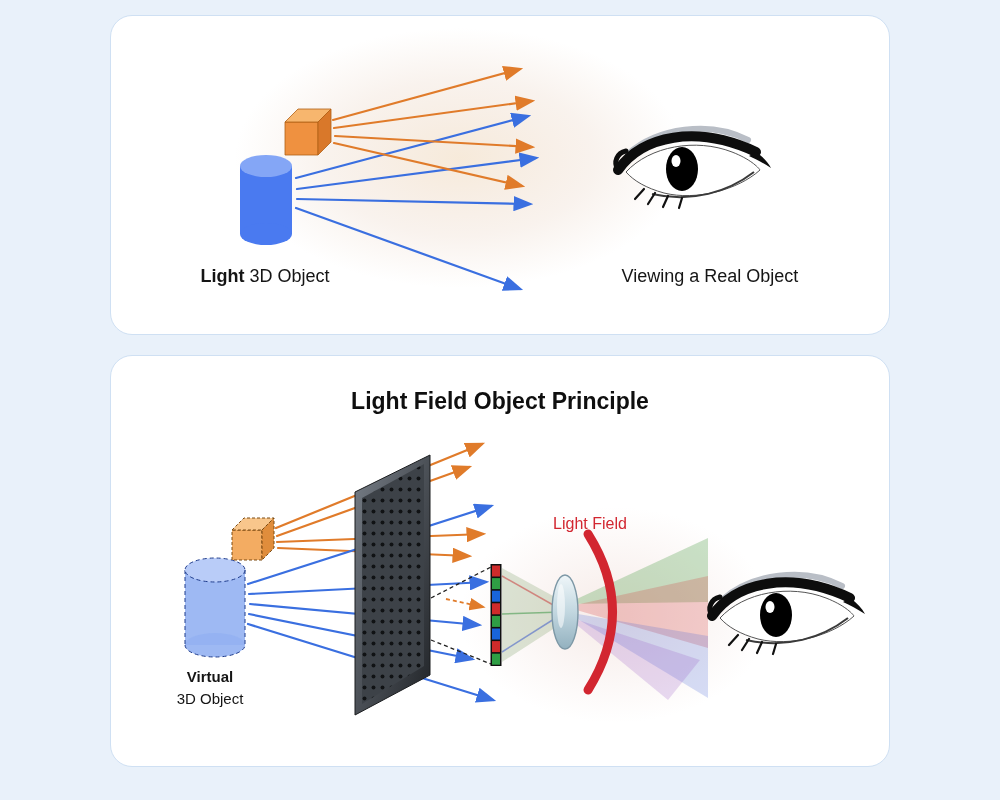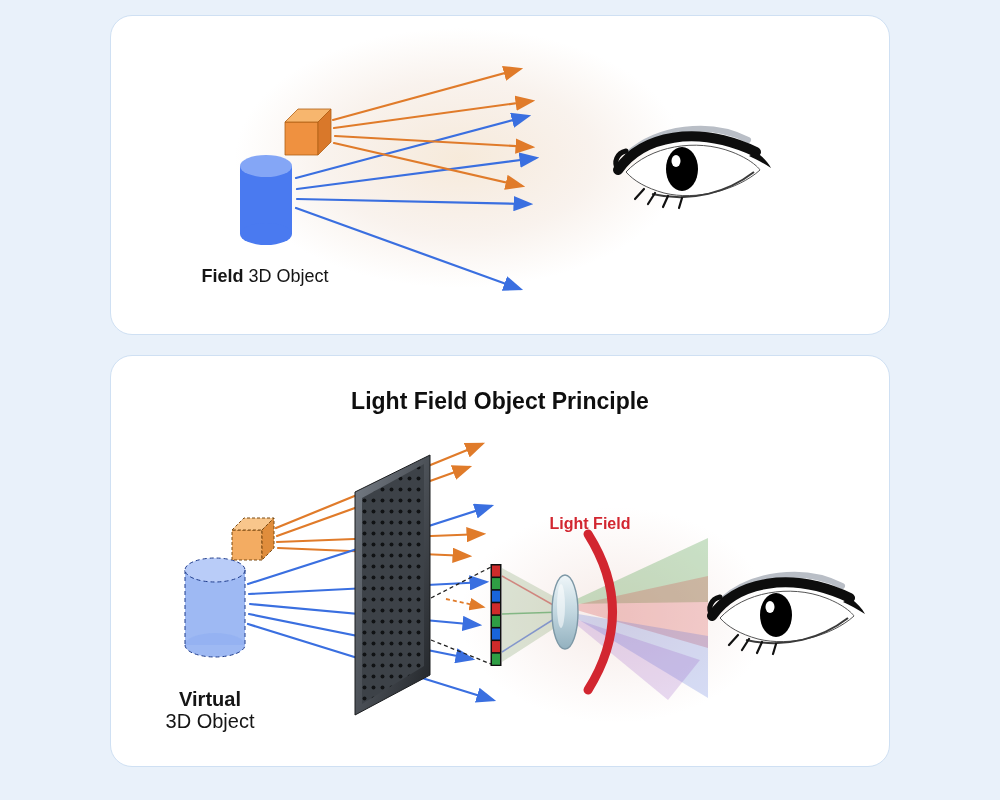--- a/index.html
+++ b/index.html
@@ -5,22 +5,22 @@
   html,body{margin:0;padding:0;background:#e9f1fa;}
   #stage{position:relative;width:1000px;height:800px;background:#e9f1fa;overflow:hidden;
          font-family:"Liberation Sans",sans-serif;}
   .card{position:absolute;background:#ffffff;border:1.5px solid #cfe0f3;border-radius:22px;z-index:1;}
   #card-top{left:110px;top:15px;width:778px;height:318px;}
   #card-bottom{left:110px;top:355px;width:778px;height:410px;}
   #diagram{position:absolute;left:0;top:0;z-index:2;pointer-events:none;}
   .label{position:absolute;text-align:center;font-size:18px;color:#151515;z-index:3;line-height:23px;}
   .b{font-weight:700;}
   .title{position:absolute;text-align:center;font-size:23px;font-weight:600;color:#0f0f0f;z-index:3;}
-  .lf{color:#d22630;font-size:16px;font-weight:700;}
-  .small{font-size:20px;margin-top:22px;}
+  .lf{color:#d22630;font-size:16px;font-weight:400;}
+  .small{font-size:15px;}
 </style>
 </head>
 <body>
 
 <div id="stage">
 
   <div class="card" id="card-top"></div>
   <div class="card" id="card-bottom"></div>
 
   <svg id="diagram" width="1000" height="800" viewBox="0 0 1000 800">
@@ -166,23 +166,24 @@
         <ellipse cx="561" cy="606" rx="4" ry="22" fill="rgba(255,255,255,0.55)"></ellipse>
       </g>
 
       <path d="M588,534 Q637,612 588,690" stroke="#d22630" stroke-width="9" fill="none" stroke-linecap="round"></path>
 
       <use href="#eyeShape" transform="translate(706,558)"></use>
     </g>
   </svg>
 
   <div class="label" style="left:145px;top:265px;width:240px;">
-    <span class="b">Field</span><span> 3D Object</span>
+    <span class="b">Light</span><span> 3D Object</span>
   </div>
 
+  <div class="label" style="left:575px;top:265px;width:270px;">Viewing a Real Object</div>
 
   <div class="title" style="left:110px;top:388px;width:780px;">Light Field Object Principle</div>
 
   <div class="label small" style="left:115px;top:666px;width:190px;line-height:22px;">
     <div class="b">Virtual</div>
     <div>3D Object</div>
   </div>
 
   <div class="label lf" style="left:525px;top:512px;width:130px;">Light Field</div>
 

